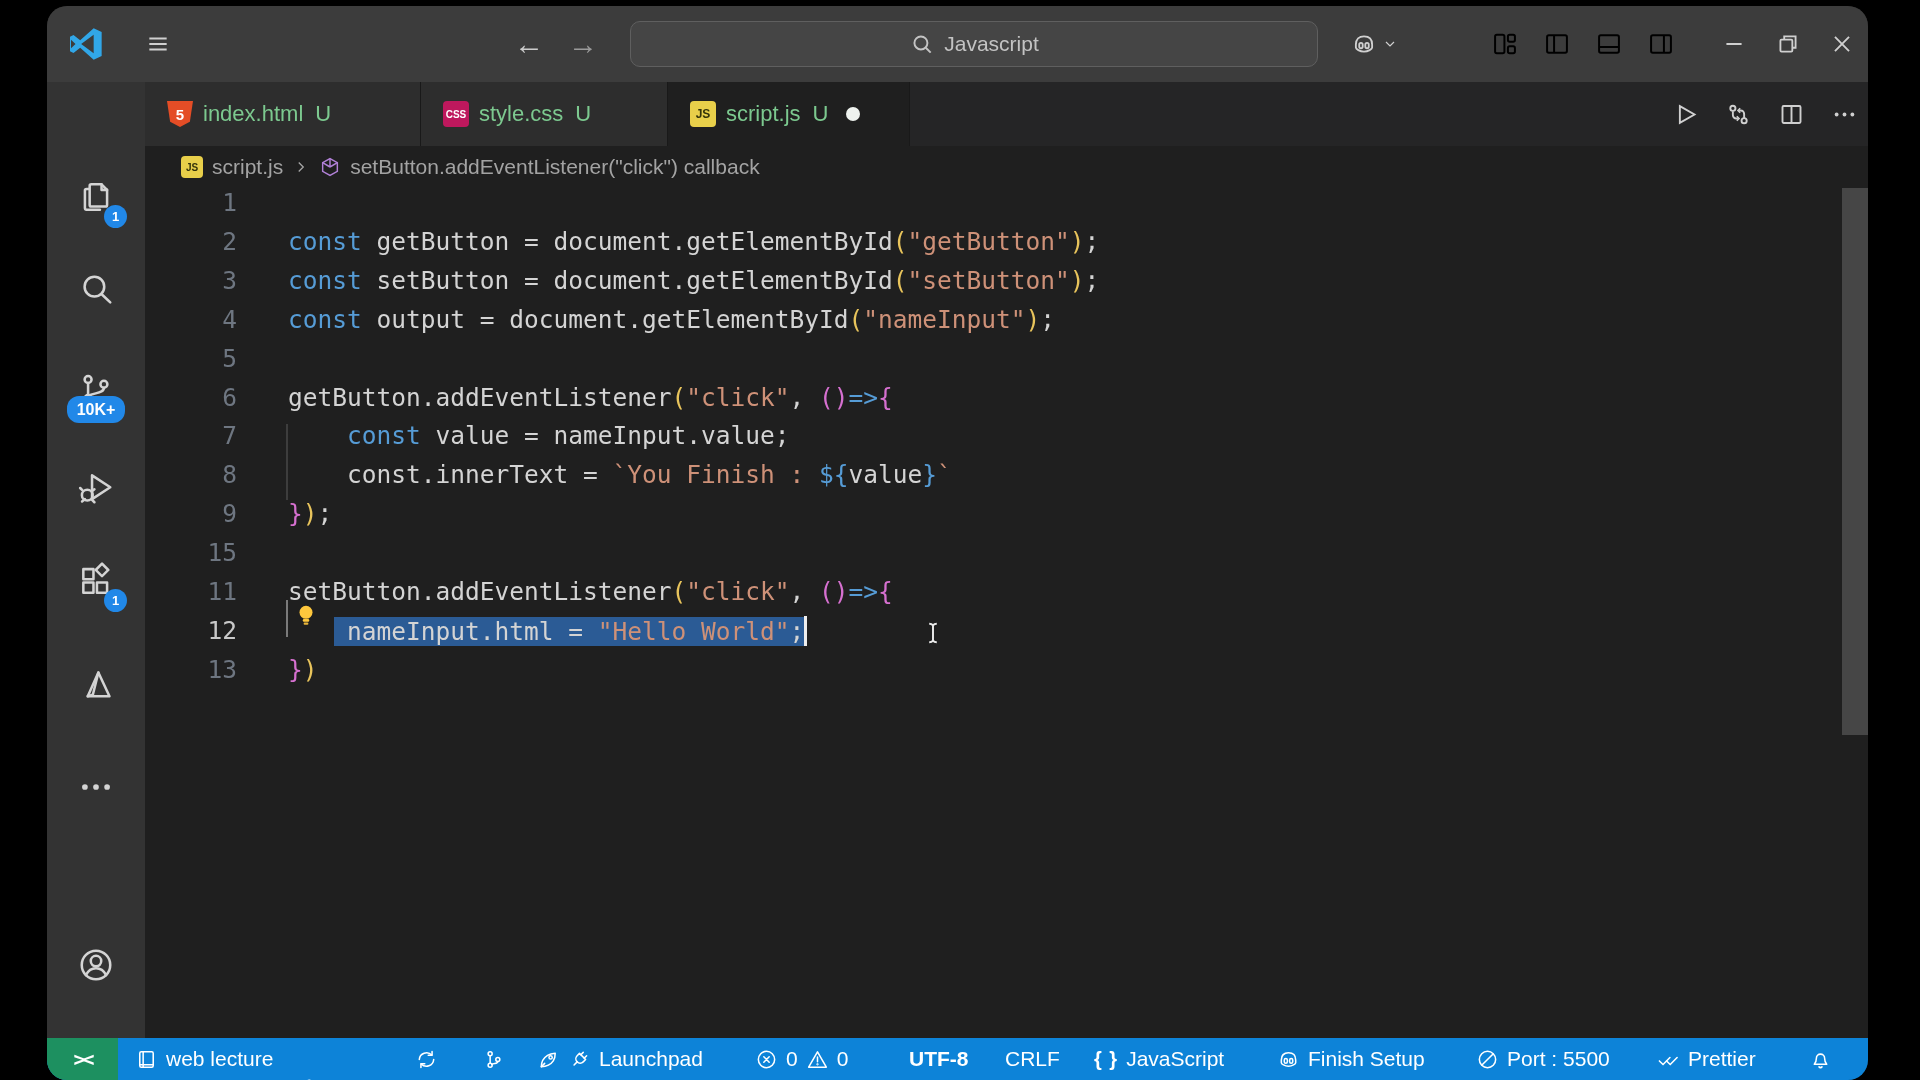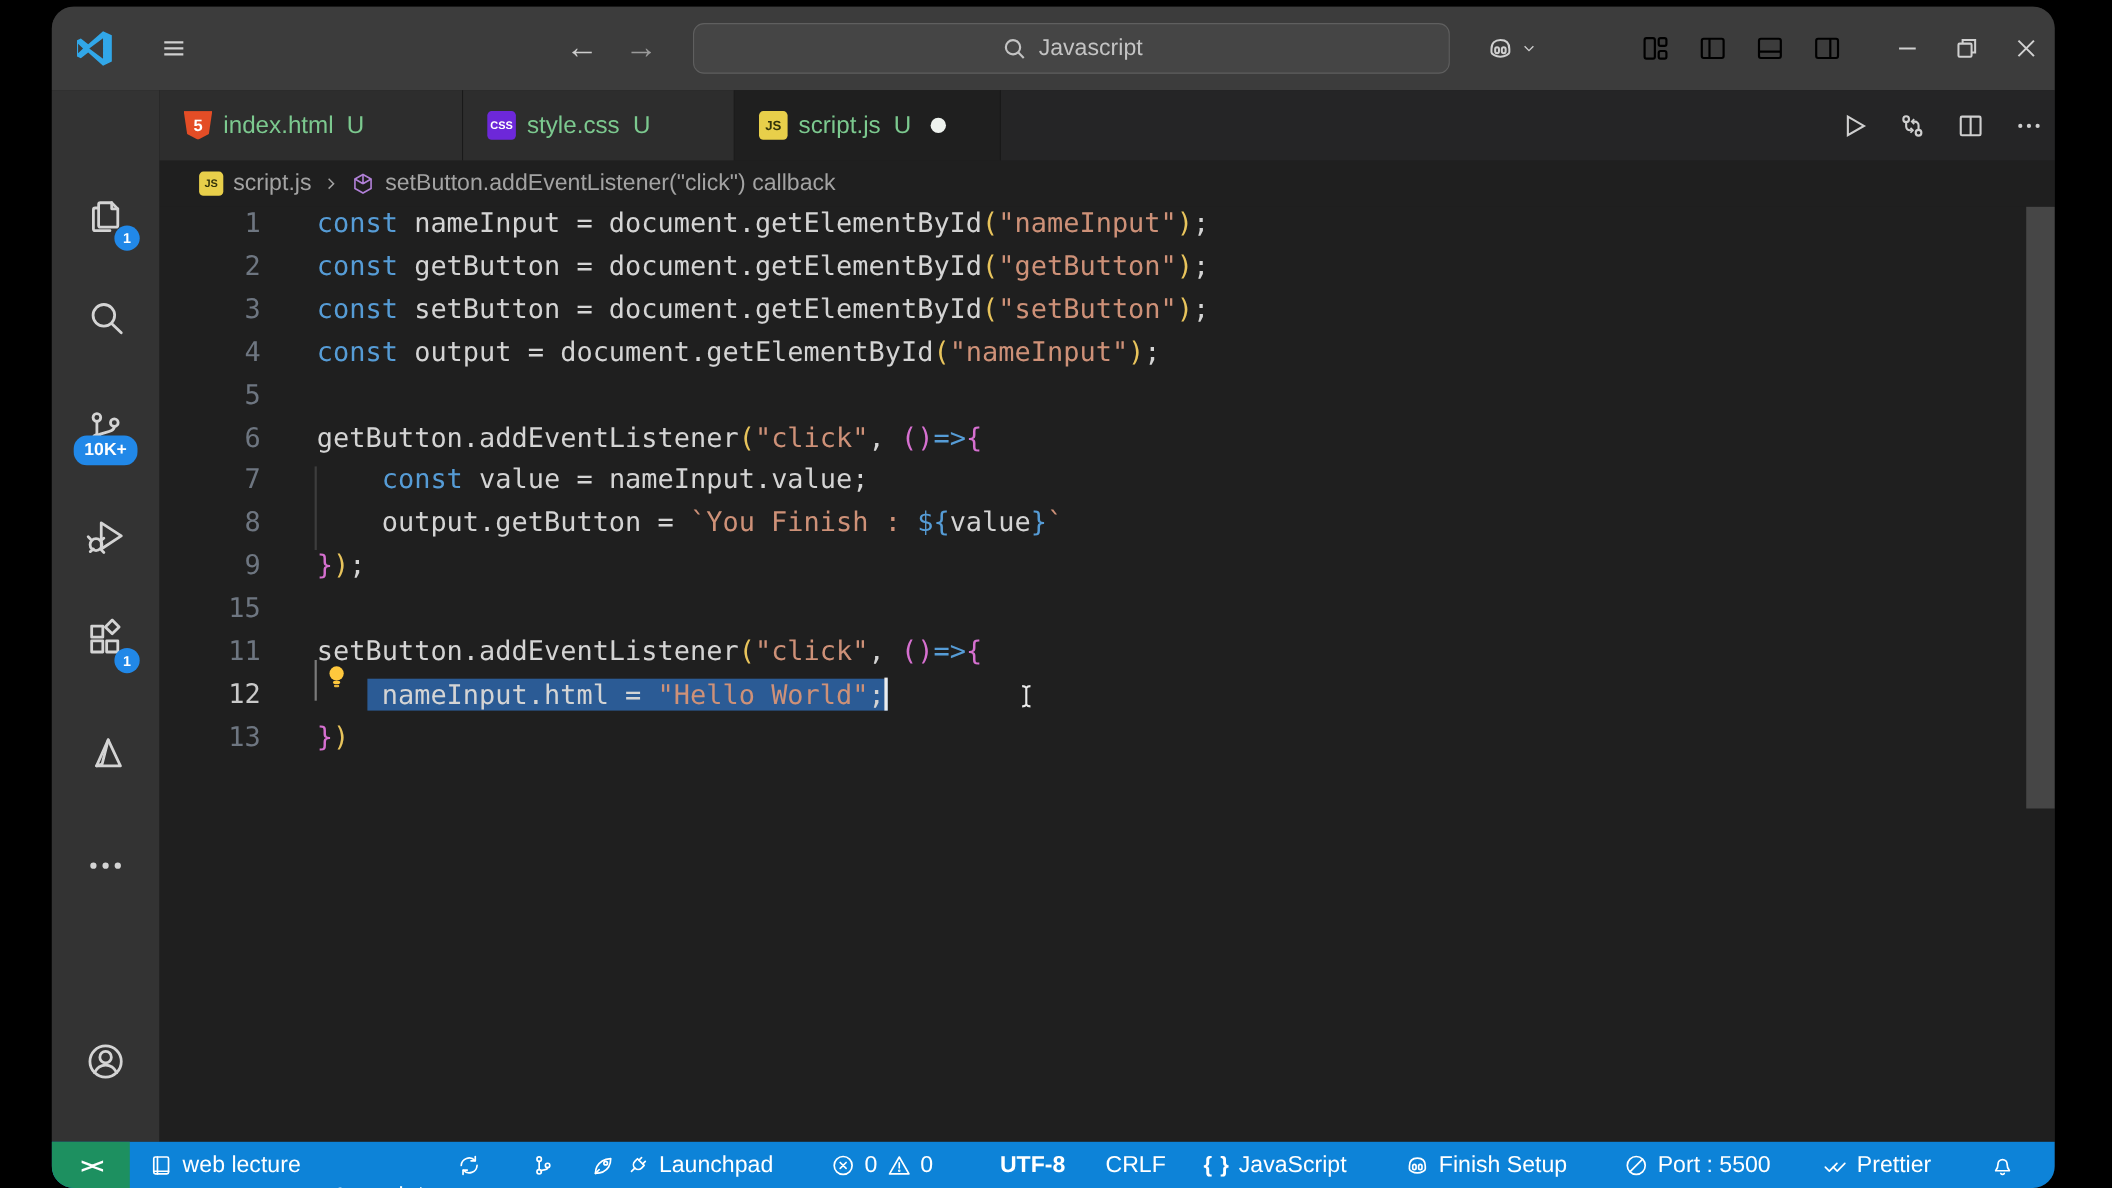--- a/index.html
+++ b/index.html
@@ -39,21 +39,21 @@
   
   #tabstrip { position:absolute; left:98px; top:76px; right:0; height:64px; background:#252526; display:flex; }
   .tab { height:64px; display:flex; align-items:center; gap:10px; padding:0 22px;
     background:#2d2d2d; border-right:1px solid #191919; font-size:22px; color:#7cc98f; cursor:pointer; }
   .tab.active { background:#1f1f1f; }
   .tab .gitU { color:#7cc98f; margin-left:2px; }
   .dirty-dot { width:14px; height:14px; border-radius:50%; background:#eef2ee; margin-left:8px; }
   .fi { width:26px; height:26px; display:flex; align-items:center; justify-content:center;
     font-weight:bold; border-radius:4px; flex:none; }
   .fi-html { background:#e44d26; color:#fff; font-size:15px; clip-path:polygon(0 0,100% 0,88% 80%,50% 100%,12% 80%); border-radius:0; }
-  .fi-css { background:#6d28d9; color:#fff; font-size:10px; }
+  .fi-css { background:#be185d; color:#fff; font-size:10px; }
   .fi-js { background:#e8cf4a; color:#33330a; font-size:12px; }
   #editor-actions { position:absolute; right:10px; top:76px; height:64px; display:flex; align-items:center; gap:26px; color:#cfcfcf; }
   #editor-actions span { display:flex; width:27px; }
   #editor-actions svg { width:27px; height:27px; }
 
   
   #breadcrumb { position:absolute; left:98px; top:140px; right:0; height:42px; background:#1f1f1f;
     display:flex; align-items:center; gap:9px; padding-left:36px; color:#a3a3a3; font-size:21px; }
   #breadcrumb .fi { width:22px; height:22px; font-size:10px; }
   #breadcrumb svg { width:22px; height:22px; }
@@ -301,28 +301,28 @@
       </svg>
     <svg viewBox="0 0 24 24" fill="none" stroke="#b180d7" stroke-width="1.6">
         <path d="M12 2.8 20 7.3v9.4L12 21.2 4 16.7V7.3z"></path>
         <path d="M12 2.8v9.2m0 0 8-4.7m-8 4.7L4 7.3"></path>
       </svg>
     <span>setButton.addEventListener("click") callback</span>
   </div>
 
   <div id="editor">
     <div id="code-lines">
-        <div class="line" style="top: 0px;"><span class="num">1</span><span class="codetext"><span class="k">const</span><span class="d"> nameInput = document.getElementById</span><span class="b1">(</span><span class="s">"nameInput"</span><span class="b1">)</span><span class="d">;</span></span></div>
+        <div class="line" style="top: 0px;"><span class="num">1</span></div>
         <div class="line" style="top: 38.9px;"><span class="num">2</span><span class="codetext"><span class="k">const</span><span class="d"> getButton = document.getElementById</span><span class="b1">(</span><span class="s">"getButton"</span><span class="b1">)</span><span class="d">;</span></span></div>
         <div class="line" style="top: 77.8px;"><span class="num">3</span><span class="codetext"><span class="k">const</span><span class="d"> setButton = document.getElementById</span><span class="b1">(</span><span class="s">"setButton"</span><span class="b1">)</span><span class="d">;</span></span></div>
         <div class="line" style="top: 116.7px;"><span class="num">4</span><span class="codetext"><span class="k">const</span><span class="d"> output = document.getElementById</span><span class="b1">(</span><span class="s">"nameInput"</span><span class="b1">)</span><span class="d">;</span></span></div>
         <div class="line" style="top: 155.6px;"><span class="num">5</span><span class="codetext"></span></div>
         <div class="line" style="top: 194.5px;"><span class="num">6</span><span class="codetext"><span class="d">getButton.addEventListener</span><span class="b1">(</span><span class="s">"click"</span><span class="d">, </span><span class="b2">()</span><span class="k">=&gt;</span><span class="b2">{</span></span></div>
         <div class="line" style="top: 233.4px;"><span class="num">7</span><span class="codetext"><span class="d">    </span><span class="k">const</span><span class="d"> value = nameInput.value;</span></span></div>
-        <div class="line" style="top: 272.3px;"><span class="num">8</span><span class="codetext"><span class="d">    output.getButton = </span><span class="s">`You Finish : </span><span class="k">${</span><span class="d">value</span><span class="k">}</span><span class="s">`</span></span></div>
+        <div class="line" style="top: 272.3px;"><span class="num">8</span><span class="codetext"><span class="d">    const.innerText = </span><span class="s">`You Finish : </span><span class="k">${</span><span class="d">value</span><span class="k">}</span><span class="s">`</span></span></div>
         <div class="line" style="top: 311.2px;"><span class="num">9</span><span class="codetext"><span class="b2">}</span><span class="b1">)</span><span class="d">;</span></span></div>
         <div class="line" style="top: 350.1px;"><span class="num">15</span><span class="codetext"></span></div>
         <div class="line" style="top: 389px;"><span class="num">11</span><span class="codetext"><span class="d">setButton.addEventListener</span><span class="b1">(</span><span class="s">"click"</span><span class="d">, </span><span class="b2">()</span><span class="k">=&gt;</span><span class="b2">{</span></span></div>
         <div class="line" style="top: 427.9px;"><span class="num active">12</span><span class="codetext"><span class="d">    </span><span class="sel"><span class="d">nameInput.html = </span><span class="s">"Hello World"</span><span class="d">;</span><span class="cursor"></span></span></span></div>
         <div class="line" style="top: 466.8px;"><span class="num">13</span><span class="codetext"><span class="b2">}</span><span class="b1">)</span></span></div>
       </div>
     <div class="indent-guide" style="top:236px;height:76px;"></div>
     <div class="indent-guide bright" style="top:412px;height:37px;"></div>
     <div id="lightbulb">
       <svg viewBox="0 0 24 24">

